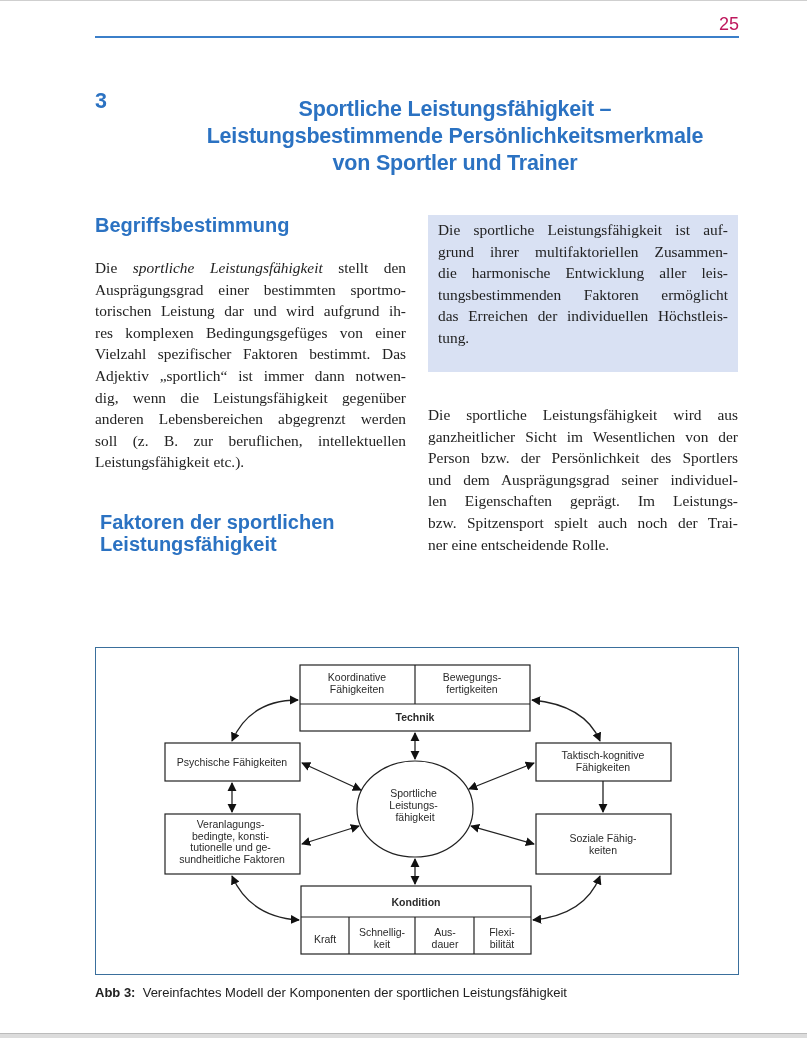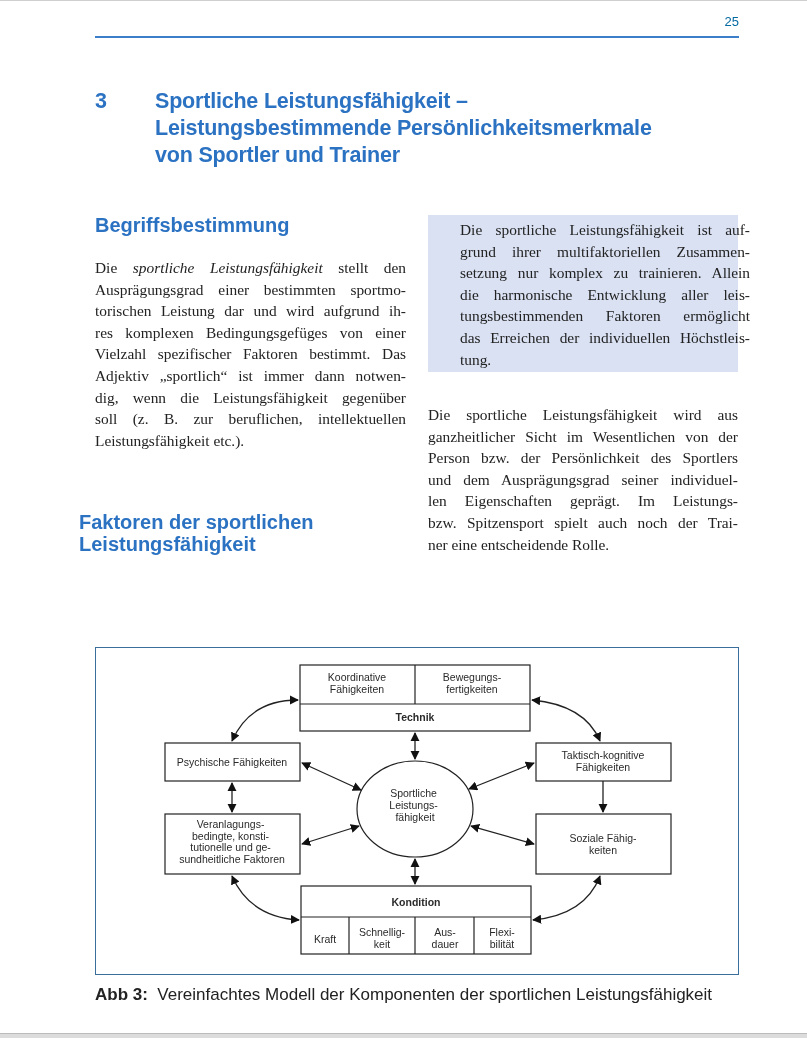--- a/index.html
+++ b/index.html
@@ -3,53 +3,53 @@
   <meta charset="utf-8">
   <style>
     * { box-sizing: border-box; margin: 0; padding: 0; }
     html, body { width: 807px; height: 1038px; background: #ffffff; overflow: hidden; }
     body { position: relative; font-family: "Liberation Serif", serif; color: #222; }
 
     .top-edge { position: absolute; left: 0; top: 0; width: 807px; height: 1px; background: #cfcfcf; }
 
     .page-number {
       position: absolute; right: 68px; top: 14px;
-      font-family: "Liberation Sans", sans-serif; font-size: 13px; color: #0369a1;
+      font-family: "Liberation Sans", sans-serif; font-size: 18px; color: #be185d;
     }
     .header-rule {
       position: absolute; left: 95px; top: 36px; width: 644px; height: 2px;
       background: #3b7fc9;
     }
 
     .chapter { position: absolute; left: 95px; top: 88px; color: #2b72c2;
       font-family: "Liberation Sans", sans-serif; font-weight: bold; font-size: 21.5px; line-height: 27px; }
     .chapter-num { position: absolute; left: 0; top: 0; }
-    .chapter-title { position: absolute; left: 60px; top: 0; width: 600px; }
+    .chapter-title { position: absolute; left: 60px; top: 8px; width: 600px; text-align: center; }
     .chapter-title span { display: block; white-space: nowrap; letter-spacing: -0.2px; }
 
     .h2 { position: absolute; color: #2b72c2;
       font-family: "Liberation Sans", sans-serif; font-weight: bold; font-size: 20px; line-height: 22px; }
 
     .para { position: absolute; font-size: 15.4px; line-height: 21.6px; color: #222; text-align: justify; }
     .para .line { display: block; white-space: nowrap; text-align-last: justify; }
     .para .line.last { text-align-last: left; }
 
     .infobox {
       position: absolute; left: 428px; top: 215px; width: 310px; height: 157px;
       background: #d9e1f3;
     }
-    .infobox .para { left: 10px; top: 4px; width: 290px; margin-left: 22px; }
+    .infobox .para { left: 10px; top: 4px; width: 290px; }
 
     .figure-frame {
       position: absolute; left: 95px; top: 647px; width: 644px; height: 328px;
       border: 1.5px solid #3a6f9c;
     }
     .caption {
       position: absolute; left: 95px; top: 985px;
-      font-family: "Liberation Sans", sans-serif; font-size: 17px; color: #222; white-space: nowrap;
+      font-family: "Liberation Sans", sans-serif; font-size: 13px; color: #222; white-space: nowrap;
     }
     .caption b { font-weight: bold; }
 
     .bottom-bar { position: absolute; left: 0; top: 1033px; width: 807px; height: 5px; background: #dcdcdc; border-top: 1px solid #bbb; }
 
     svg text { font-family: "Liberation Sans", sans-serif; fill: #2a2a2a; }
   </style>
 </head>
 <body>
 
@@ -70,47 +70,47 @@
 <div class="h2" style="left:95px; top:214px;">Begriffsbestimmung</div>
 
 <div class="para" style="left:95px; top:257px; width:311px;">
   <span class="line"><span>Die </span><em>sportliche Leistungsfähigkeit</em><span> stellt den</span></span>
   <span class="line">Ausprägungsgrad einer bestimmten sportmo-</span>
   <span class="line">torischen Leistung dar und wird aufgrund ih-</span>
   <span class="line">res komplexen Bedingungsgefüges von einer</span>
   <span class="line">Vielzahl spezifischer Faktoren bestimmt. Das</span>
   <span class="line">Adjektiv „sportlich“ ist immer dann notwen-</span>
   <span class="line">dig, wenn die Leistungsfähigkeit gegenüber</span>
+  <span class="line">anderen Lebensbereichen abgegrenzt werden</span>
   <span class="line">soll (z. B. zur beruflichen, intellektuellen</span>
   <span class="line last">Leistungsfähigkeit etc.).</span>
 </div>
 
 <div class="infobox">
   <div class="para">
     <span class="line">Die sportliche Leistungsfähigkeit ist auf-</span>
     <span class="line">grund ihrer multifaktoriellen Zusammen-</span>
-    <span class="line">setzung nur komplex zu trainieren. Allein</span>
     <span class="line">die harmonische Entwicklung aller leis-</span>
     <span class="line">tungsbestimmenden Faktoren ermöglicht</span>
     <span class="line">das Erreichen der individuellen Höchstleis-</span>
     <span class="line last">tung.</span>
   </div>
 </div>
 
 <div class="para" style="left:428px; top:404px; width:310px;">
   <span class="line">Die sportliche Leistungsfähigkeit wird aus</span>
   <span class="line">ganzheitlicher Sicht im Wesentlichen von der</span>
   <span class="line">Person bzw. der Persönlichkeit des Sportlers</span>
   <span class="line">und dem Ausprägungsgrad seiner individuel-</span>
   <span class="line">len Eigenschaften geprägt. Im Leistungs-</span>
   <span class="line">bzw. Spitzensport spielt auch noch der Trai-</span>
   <span class="line last">ner eine entscheidende Rolle.</span>
 </div>
 
-<div class="h2" style="left:79px; top:511px;">
+<div class="h2" style="left:100px; top:511px;">
   <div>Faktoren der sportlichen</div>
   <div>Leistungsfähigkeit</div>
 </div>
 
 <div class="para" style="left:95px; top:575px; width:311px;">
 </div>
 
 <div class="figure-frame"></div>
 
 <svg style="position:absolute; left:0; top:0;" width="807" height="1038" viewBox="0 0 807 1038">

